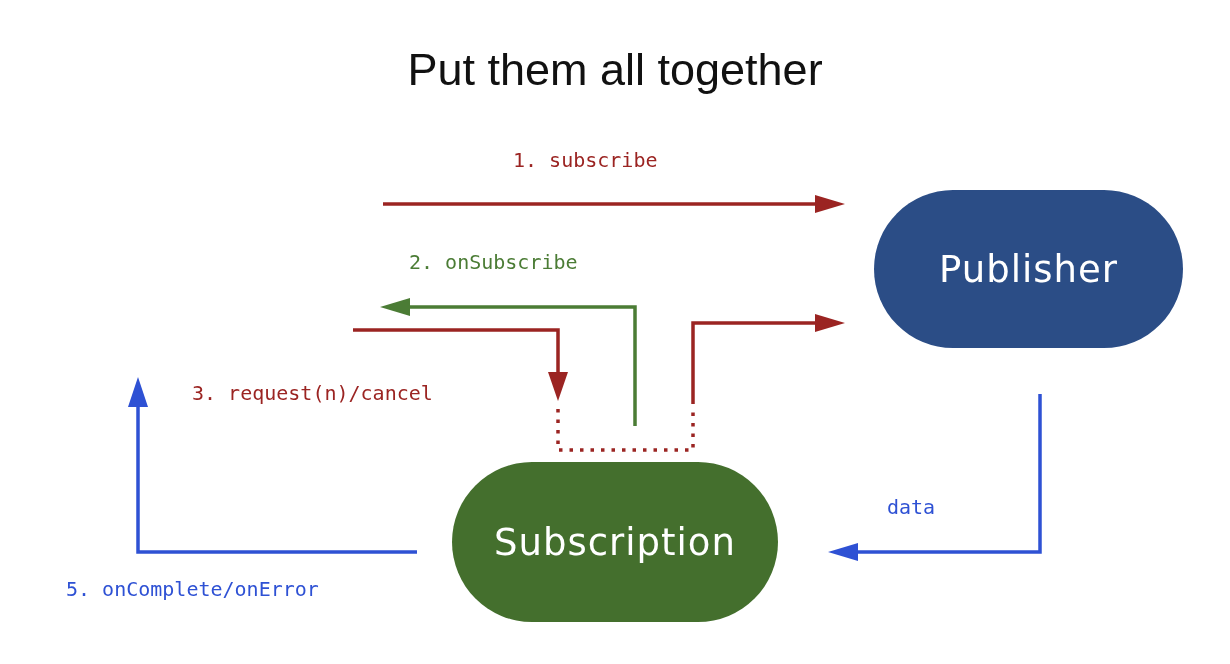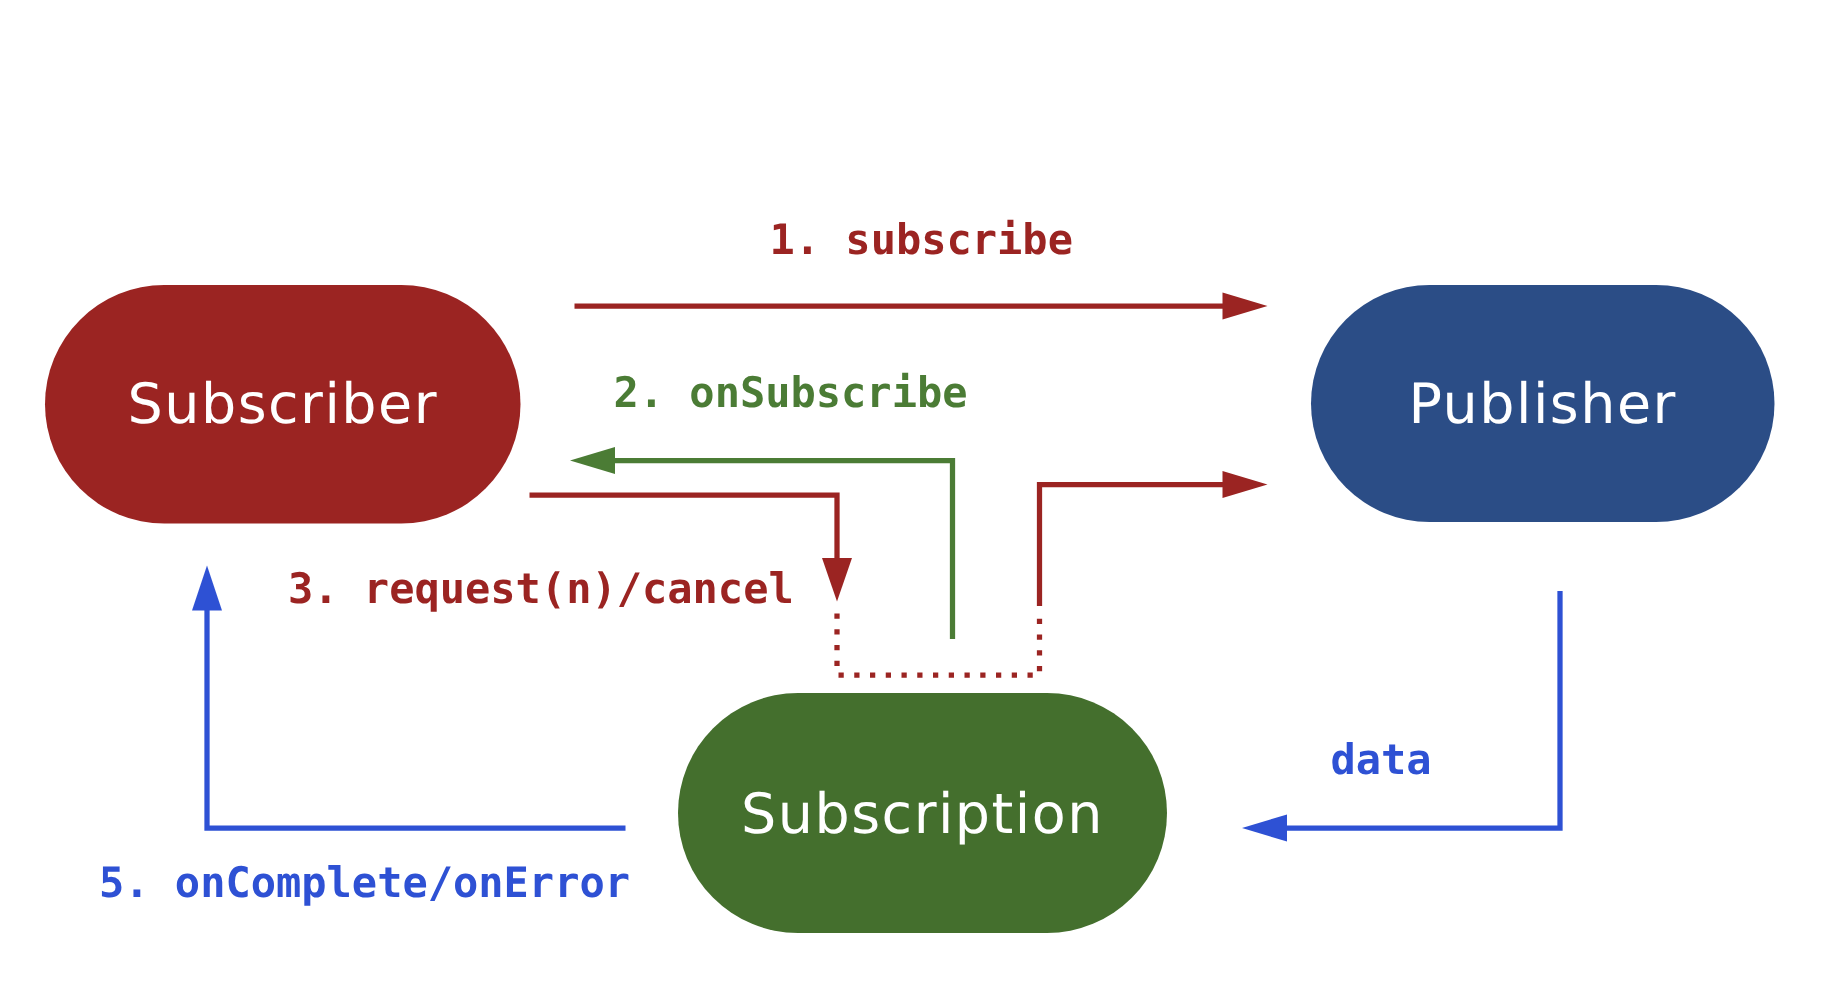--- a/index.html
+++ b/index.html
@@ -28,21 +28,21 @@
     color:var(--node-text);
     font-family:"DejaVu Sans",sans-serif;
     font-size:37px;font-weight:400;letter-spacing:1px;
   }
   .node-subscriber{left:30px;top:190px;width:317px;height:159px;background:var(--red);border-radius:80px;}
   .node-publisher{left:874px;top:190px;width:309px;height:158px;background:var(--blue-box);border-radius:80px;}
   .node-subscription{left:452px;top:462px;width:326px;height:160px;background:var(--green-box);border-radius:81px;}
   .edge-label{
     position:absolute;white-space:pre;
     font-family:"DejaVu Sans Mono","Liberation Mono",monospace;
-    font-size:28px;line-height:32px;font-weight:700;
+    font-size:20px;line-height:32px;font-weight:400;
   }
   .lbl-red{color:var(--red);}
   .lbl-green{color:var(--green-line);margin-left:27px;}
   .lbl-blue{color:var(--blue-line);}
   .lbl-subscribe{left:513px;top:144px;}
   .lbl-onsubscribe{left:382px;top:246px;}
   .lbl-request{left:192px;top:377px;}
   .lbl-onnext{left:167px;top:494px;}
   .lbl-oncomplete{left:66px;top:573px;}
   .lbl-data{left:887px;top:491px;}
@@ -54,20 +54,21 @@
   .wire-dotted{stroke-dasharray:3.5 7;}
   .head-red{fill:var(--red);stroke:none;}
   .head-green{fill:var(--green-line);stroke:none;}
   .head-blue{fill:var(--blue-line);stroke:none;}
 </style>
 </head>
 <body>
 
 <div class="canvas">
 
+  <h1 class="title">Put them all together</h1>
 
   <svg class="wires" viewBox="0 0 1230 664" xmlns="http://www.w3.org/2000/svg">
 
     <path class="wire wire-red" d="M383,204 H817"></path>
     <polygon class="head-red" points="845,204 815,195 815,213"></polygon>
 
     <path class="wire wire-green" d="M635,426 V307 H408"></path>
     <polygon class="head-green" points="380,307 410,298 410,316"></polygon>
 
     <path class="wire wire-red" d="M353,330 H558 V373"></path>
@@ -78,23 +79,20 @@
     <path class="wire wire-red" d="M693,404 V323 H817"></path>
     <polygon class="head-red" points="845,323 815,314 815,332"></polygon>
 
     <path class="wire wire-blue" d="M417,552 H138 V404"></path>
     <polygon class="head-blue" points="138,377 128,407 148,407"></polygon>
 
     <path class="wire wire-blue" d="M1040,394 V552 H855"></path>
     <polygon class="head-blue" points="828,552 858,543 858,561"></polygon>
   </svg>
 
-  <div class="node node-subscriber">
-    <span>Subscriber</span>
-  </div>
 
   <div class="node node-subscription">
     <span>Subscription</span>
   </div>
 
   <div class="node node-publisher">
     <span>Publisher</span>
   </div>
 
   <div class="edge-label lbl-red lbl-subscribe">1. subscribe</div>

